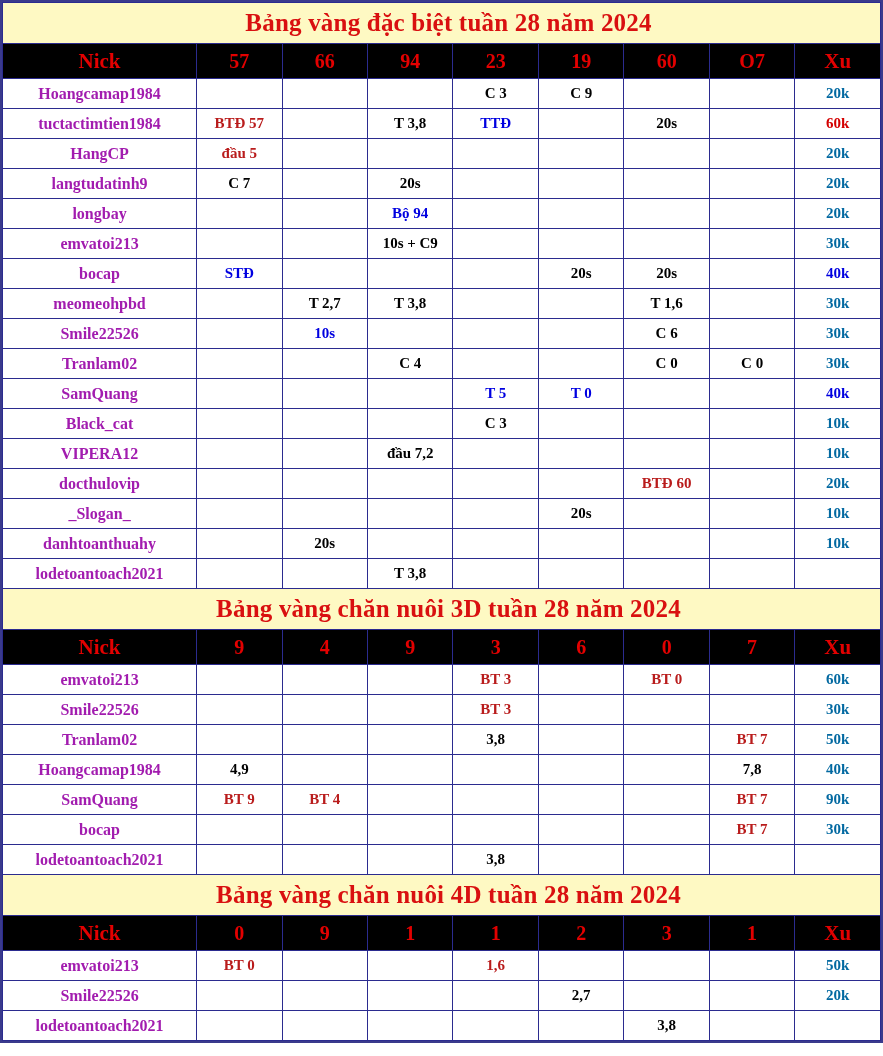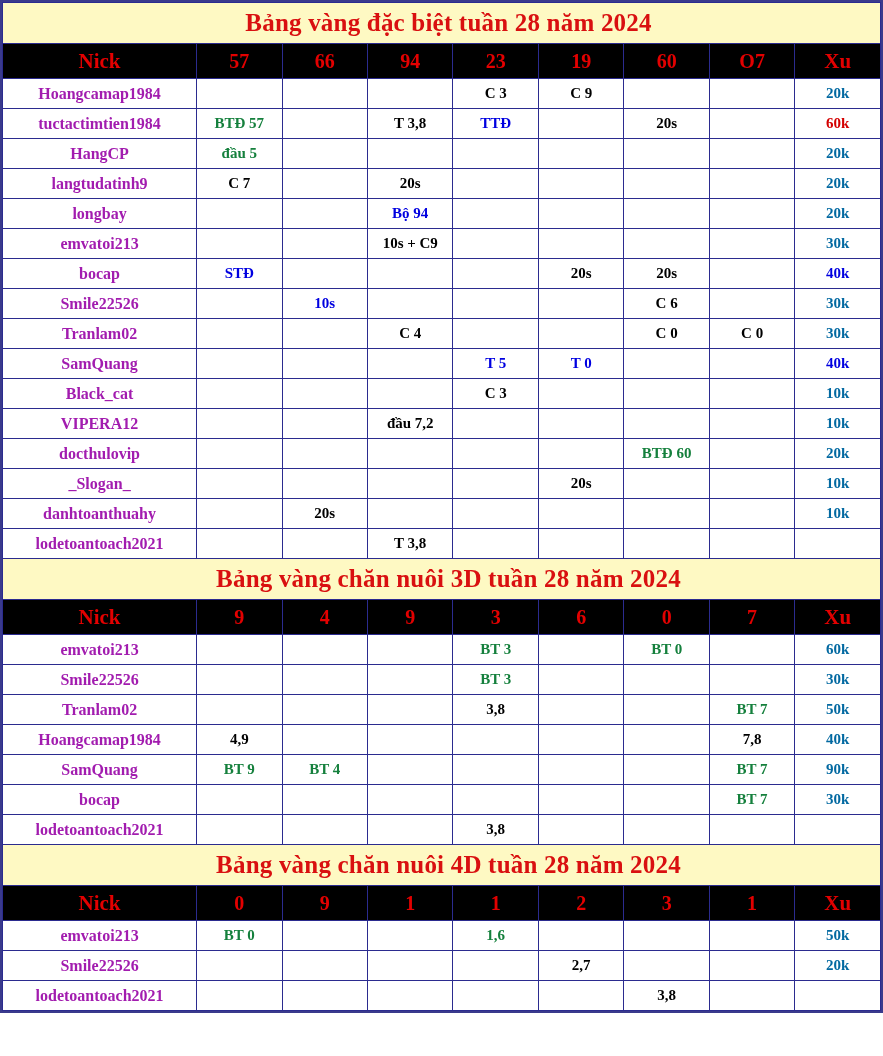--- a/index.html
+++ b/index.html
@@ -46,21 +46,21 @@
     height:34px;
   }
   .head-row td.nick-h{font-size:21px;}
   .head-row td.xu-h{font-size:21px;}
   .nick-cell{
     font-weight:bold;
     font-size:16px;
     color:#a21caf;
   }
   .cell-blue{color:#0000e0;font-weight:bold;margin-left:16px;}
-  .cell-red{color:#15803d;font-weight:bold;}
+  .cell-red{color:#b91c1c;font-weight:bold;}
   .cell-black{color:#000;font-weight:bold;}
   .xu-black{color:#0369a1;font-weight:bold;}
   .xu-red{color:#d40000;font-weight:bold;}
   .xu-blue{color:#0000e0;font-weight:bold;}
   
   col.c-nick{width:193px;}
   col.c-d{width:85px;}
   col.c-xu{width:85px;}
 </style>
 </head>
@@ -165,20 +165,31 @@
           <td class="cell-blue">STĐ</td>
           <td class="cell-black"></td>
           <td class="cell-black"></td>
           <td class="cell-black"></td>
           <td class="cell-black">20s</td>
           <td class="cell-black">20s</td>
           <td class="cell-black"></td>
           <td class="xu-blue">40k</td>
         </tr>
         <tr>
+          <td class="nick-cell">meomeohpbd</td>
+          <td class="cell-black"></td>
+          <td class="cell-black">T 2,7</td>
+          <td class="cell-black">T 3,8</td>
+          <td class="cell-black"></td>
+          <td class="cell-black"></td>
+          <td class="cell-black">T 1,6</td>
+          <td class="cell-black"></td>
+          <td class="xu-black">30k</td>
+        </tr>
+        <tr>
           <td class="nick-cell">Smile22526</td>
           <td class="cell-black"></td>
           <td class="cell-blue">10s</td>
           <td class="cell-black"></td>
           <td class="cell-black"></td>
           <td class="cell-black"></td>
           <td class="cell-black">C 6</td>
           <td class="cell-black"></td>
           <td class="xu-black">30k</td>
         </tr>

